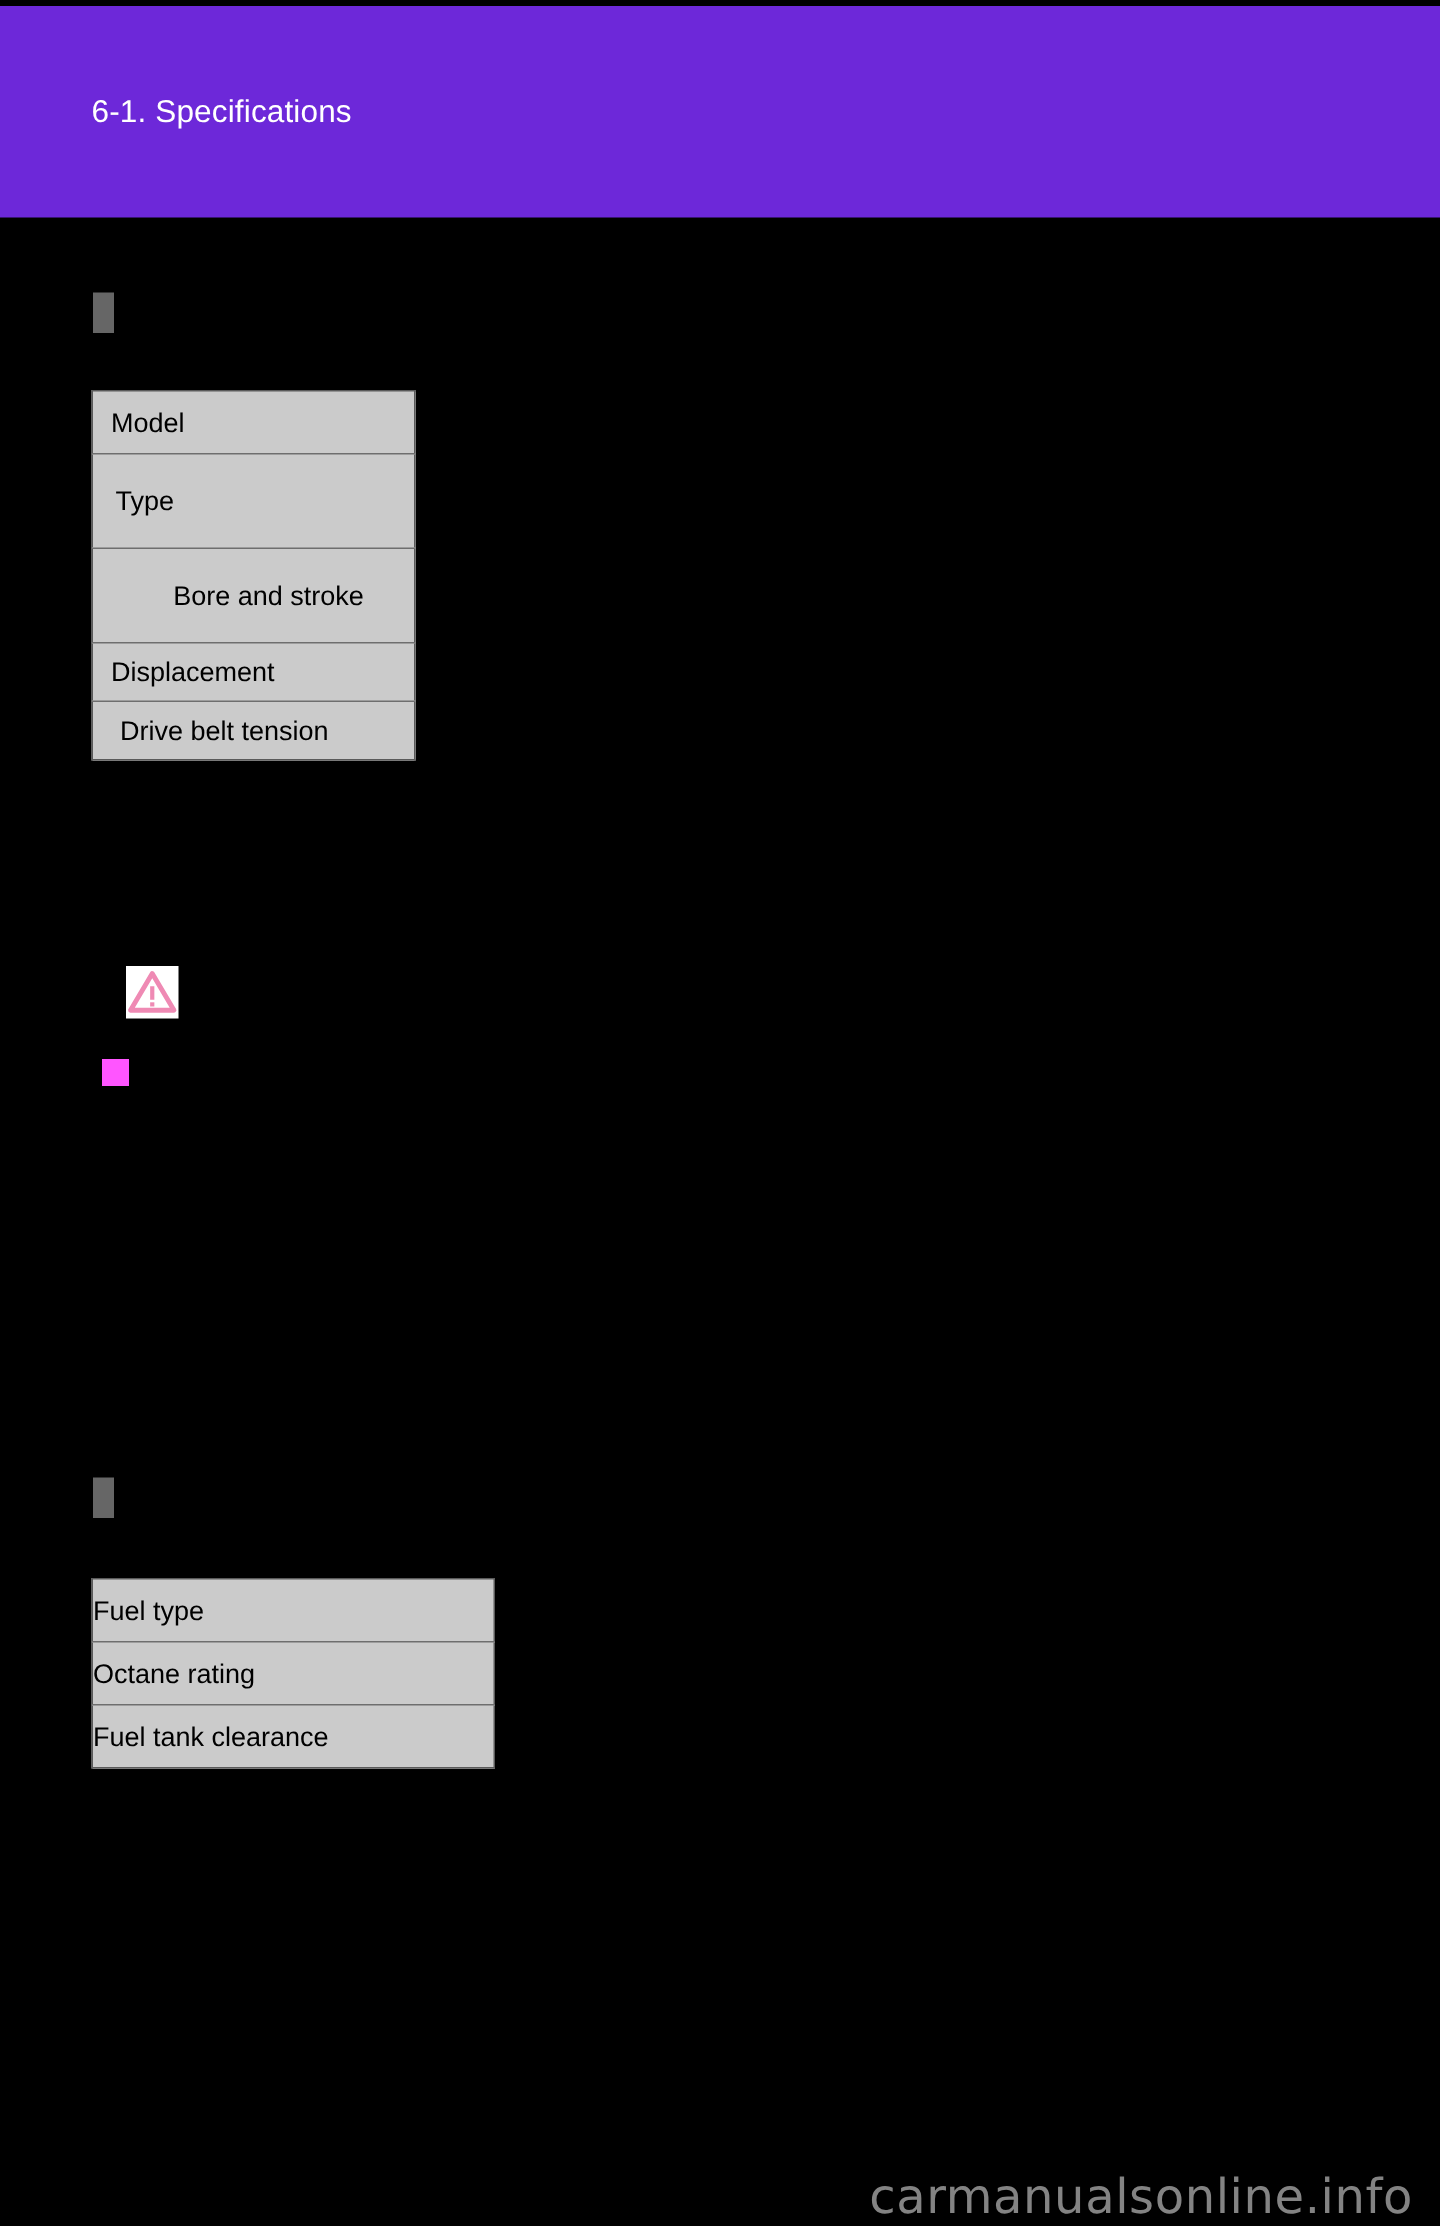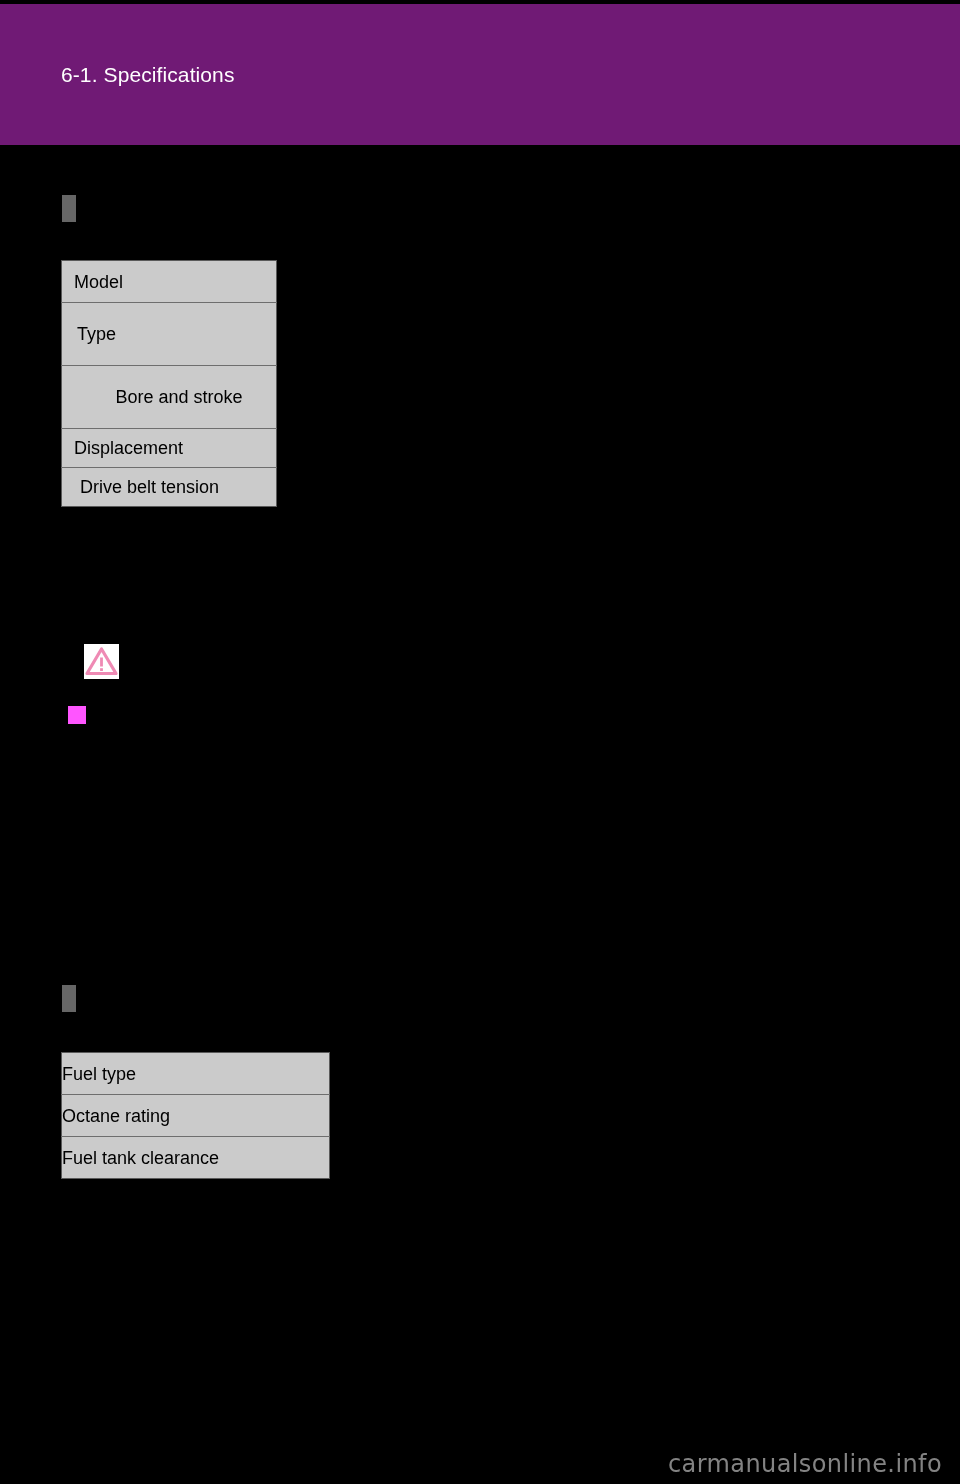--- a/index.html
+++ b/index.html
@@ -17,21 +17,21 @@
     font-family: "Liberation Sans", sans-serif;
   }
 
   
   .header-band {
     position: absolute;
     left: 0;
     top: 4px;
     width: 960px;
     height: 141px;
-    background: #701a75;
+    background: #6d28d9;
   }
   .header-title {
     position: absolute;
     left: 61px;
     top: 57px;
     font-size: 21px;
     line-height: 28px;
     color: #ffffff;
     letter-spacing: 0.1px;
     white-space: nowrap;
@@ -107,21 +107,21 @@
     width: 18px;
     height: 18px;
     background: #ff55ff;
   }
 
   
   .watermark {
     position: absolute;
     right: 18px;
     bottom: 4px;
-    font-size: 24px;
+    font-size: 32px;
     line-height: 32px;
     color: #838383;
     letter-spacing: 0.4px;
     white-space: nowrap;
     font-family: "DejaVu Sans", sans-serif;
   }
 </style>
 </head>
 <body>
 

